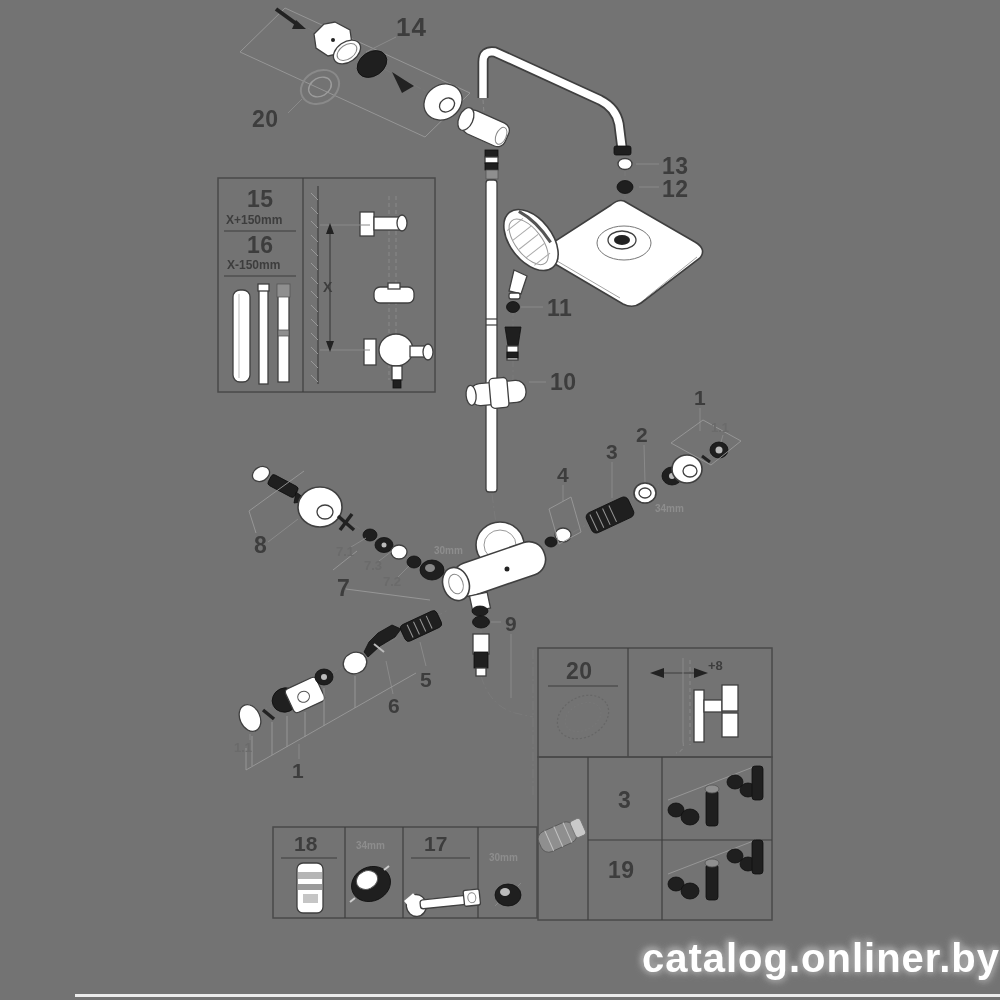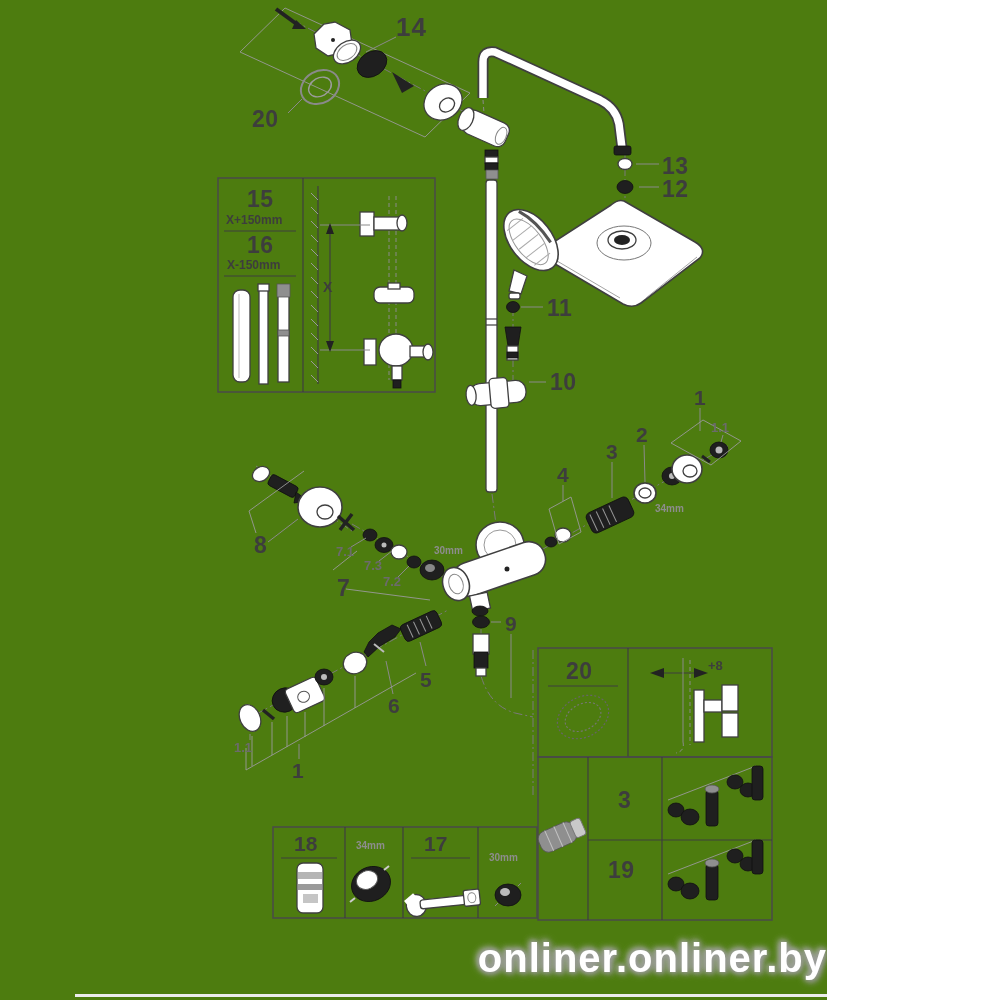--- a/index.html
+++ b/index.html
@@ -1,16 +1,16 @@
 <!DOCTYPE html>
 <html><head>
 <meta charset="utf-8">
 <style>
   html,body{margin:0;padding:0;background:#fff;}
-  #stage{position:relative;width:827px;height:1000px;background:#4d7c0f;overflow:hidden;
+  #stage{position:relative;width:1000px;height:1000px;background:#737373;overflow:hidden;
          font-family:"Liberation Sans",sans-serif;}
   svg text{font-family:"Liberation Sans",sans-serif;fill:#3d3d3d;}
   .lab{font-size:23px;font-weight:600;letter-spacing:.5px;}
   .lab-lg{font-size:26px;font-weight:600;letter-spacing:1px;}
   .lab-md{font-size:21px;font-weight:600;}
   .lab-sm{font-size:13px;font-weight:600;fill:#6b6b6b;}
   .dim{font-size:10px;font-weight:600;fill:#8d8d8d;}
   .w{fill:#fff;stroke:#3f3f3f;stroke-width:1.3;}
   .w2{fill:#fff;stroke:#3f3f3f;stroke-width:1.6;}
   .d{fill:#1f1f1f;stroke:#101010;stroke-width:.8;}
@@ -412,15 +412,15 @@
     <g>
       <ellipse class="d" cx="508" cy="895" rx="13" ry="11"></ellipse>
       <ellipse fill="#bbb" cx="505" cy="892" rx="5" ry="4"></ellipse>
       <line x1="498" y1="903" x2="495" y2="906" stroke="#888"></line>
       <line x1="518" y1="886" x2="521" y2="883" stroke="#888"></line>
     </g>
   </g>
 
 </svg>
 
-<div id="watermark">onliner.onliner.by</div>
+<div id="watermark">catalog.onliner.by</div>
 <div id="bottom-rule"></div>
 </div>
 
 </body></html>

